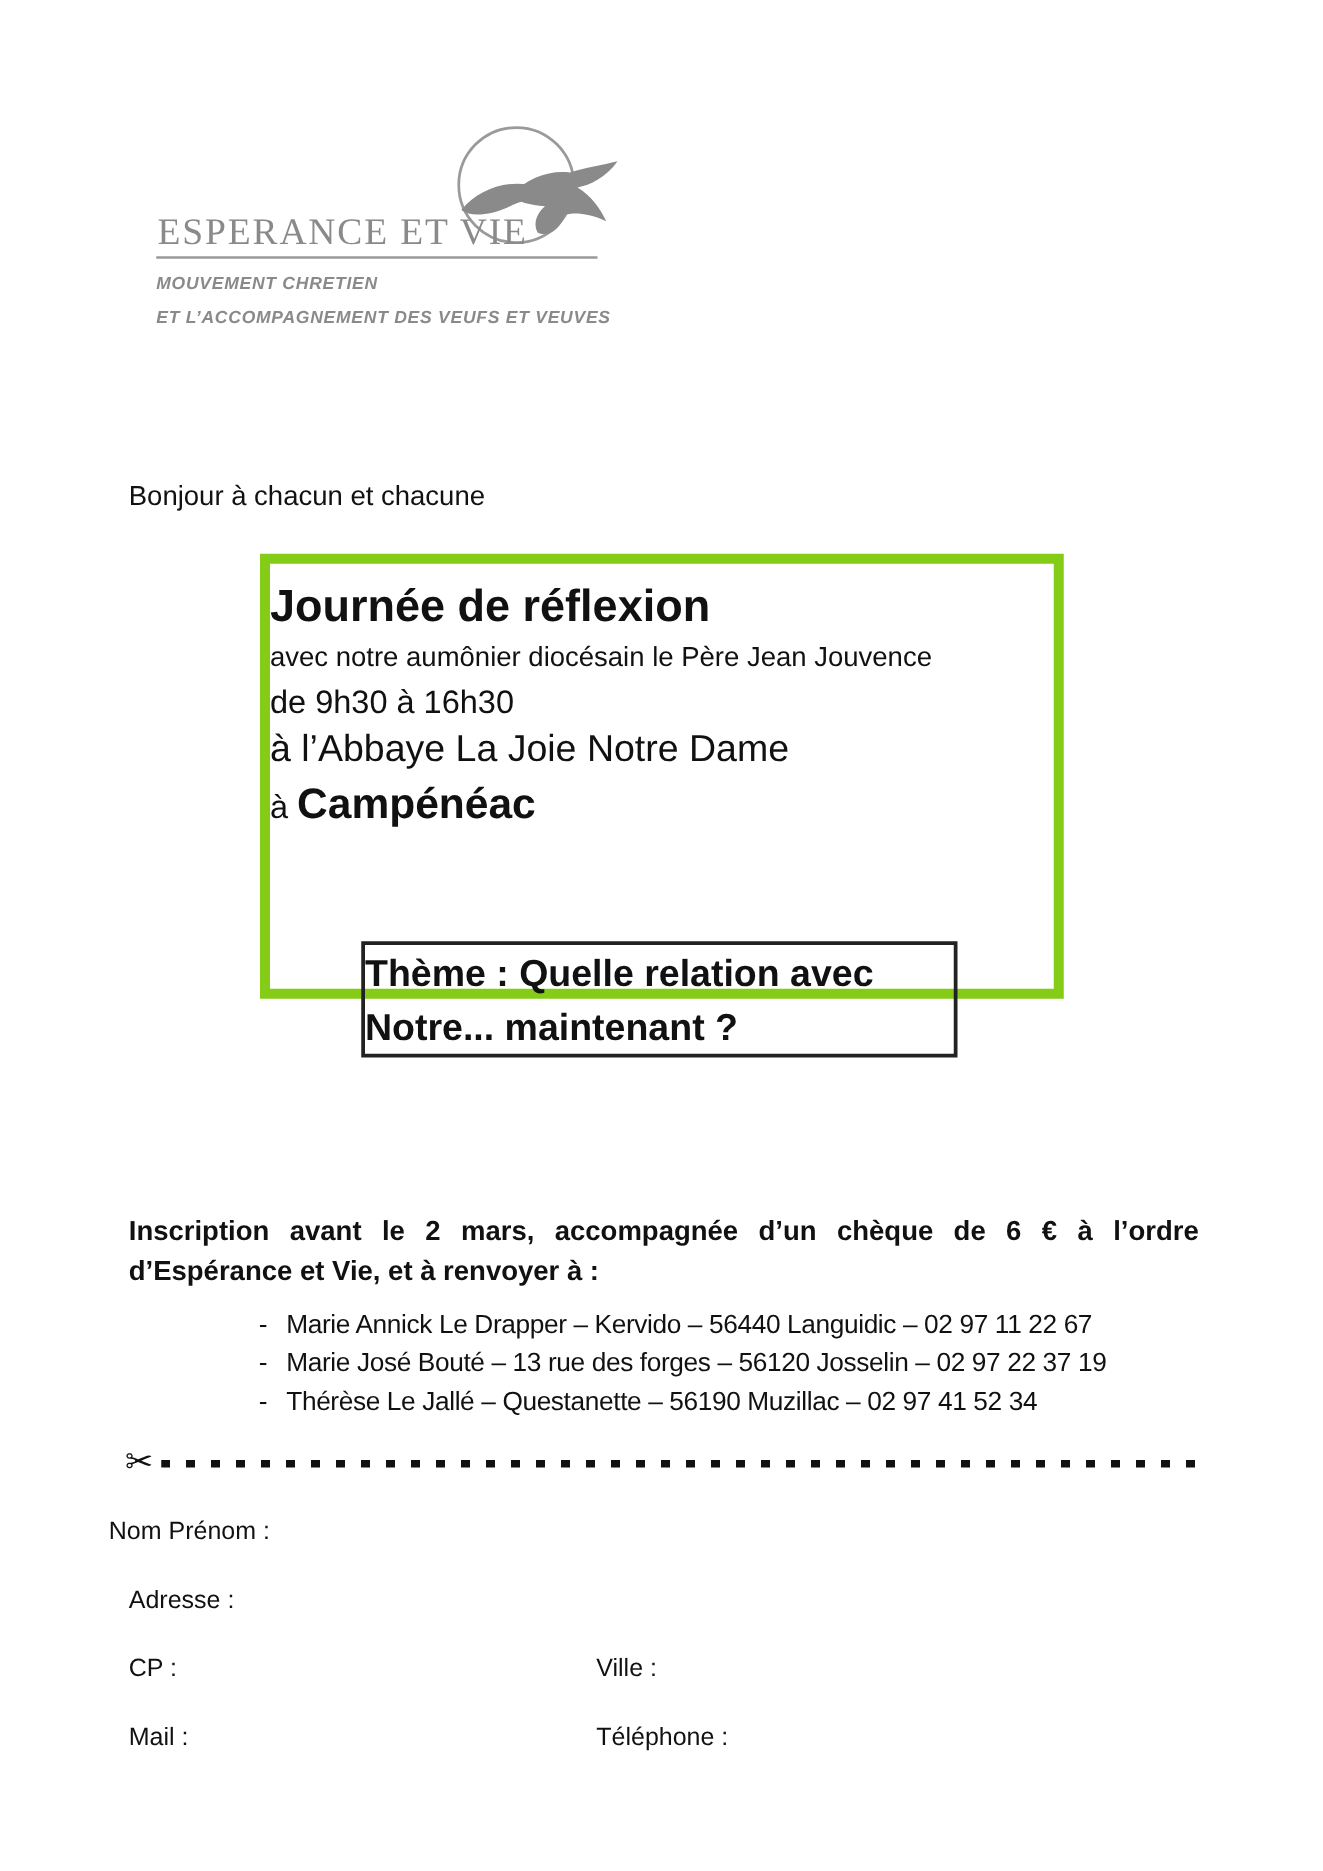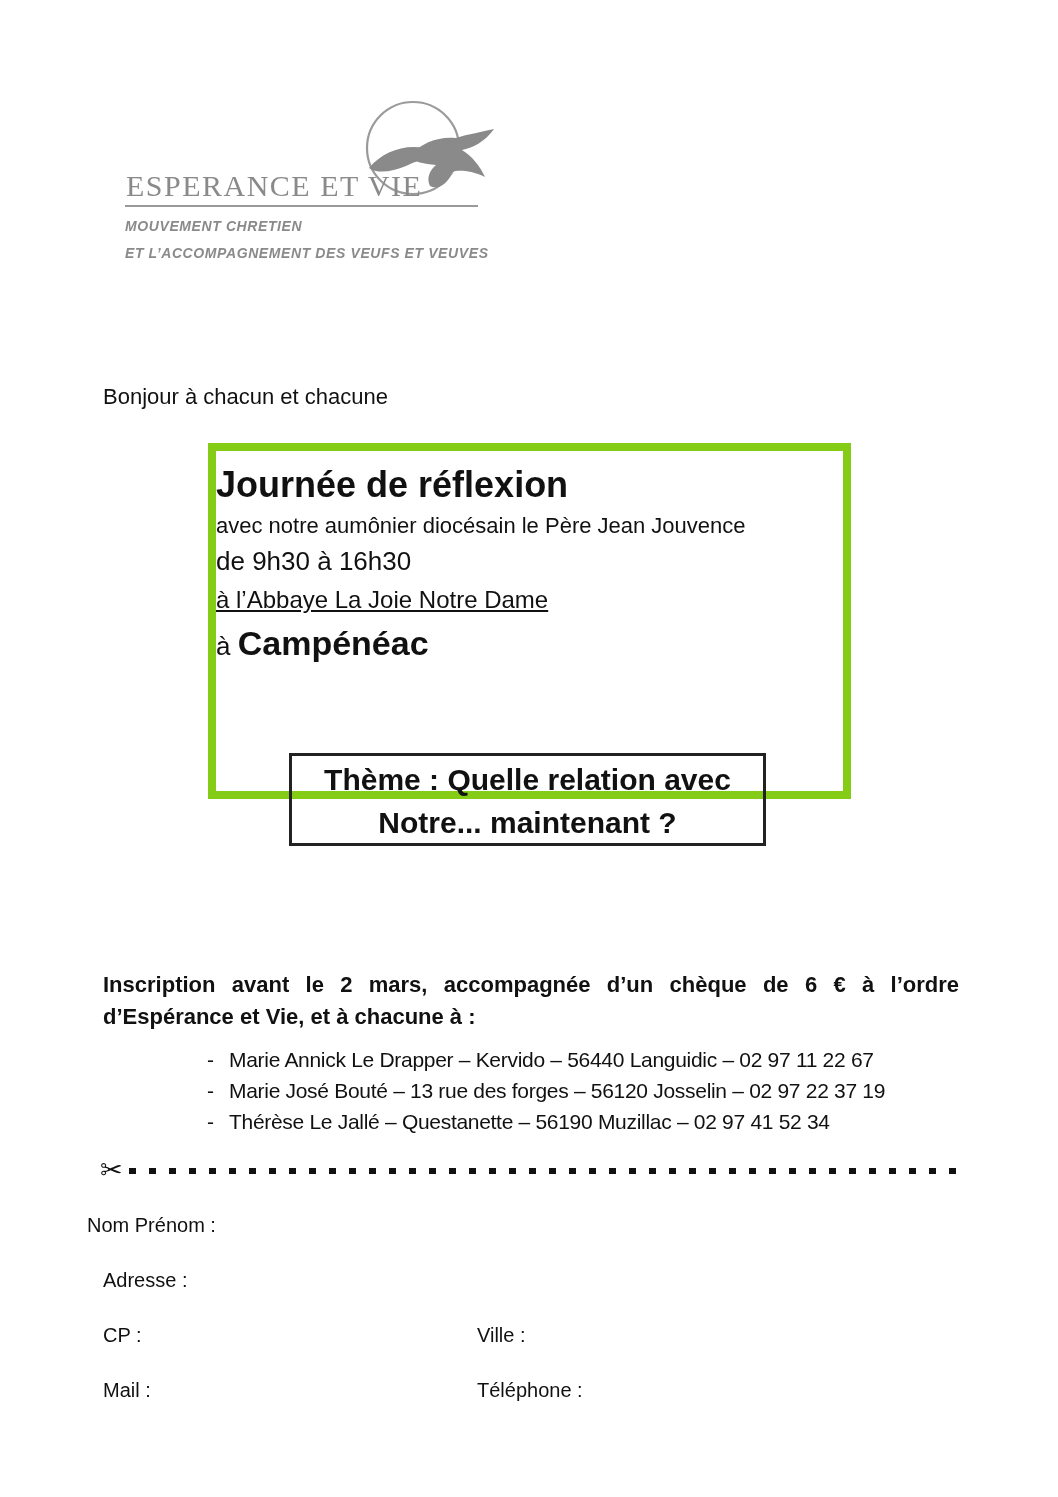--- a/index.html
+++ b/index.html
@@ -41,30 +41,30 @@
   .event-box {
     position: absolute; left: 208px; top: 443px;
     width: 643px; height: 356px;
     border: 8px solid #84cc16;
     text-align: left; padding-top: 10px;
   }
   .event-title  { font-size: 36px; font-weight: bold; line-height: 48px; }
   .event-sub    { font-size: 22px; line-height: 33px; }
   .event-date   { font-size: 36px; font-weight: bold; line-height: 49px; }
   .event-time   { font-size: 26px; line-height: 38px; }
-  .event-place  { font-size: 24px; line-height: 39px; text-decoration: underline; }
+  .event-place  { font-size: 30px; line-height: 39px; }
   .event-city   { font-size: 26px; line-height: 48px; }
   .event-city .city-name { font-size: 34px; font-weight: bold; }
 
   
   .theme-box {
     position: absolute; left: 289px; top: 753px;
     width: 477px; height: 93px;
     border: 3px solid #222222;
-    text-align: center; padding-top: 2px;
+    text-align: left; padding-top: 2px;
     font-size: 30px; font-weight: bold; line-height: 43px;
   }
 
   
   .picnic {
     position: absolute; left: 0; top: 877px; width: 1019px;
     text-align: center; font-size: 22px;
   }
 
   
@@ -132,21 +132,21 @@
   </div>
 
   <div class="theme-box">
     <div>Thème : Quelle relation avec</div>
     <div>Notre... maintenant ?</div>
   </div>
 
 
   <div class="reg">
     <div class="reg-line1">Inscription avant le 2 mars, accompagnée d’un chèque de 6 € à l’ordre</div>
-    <div class="reg-line2">d’Espérance et Vie, et à chacune à :</div>
+    <div class="reg-line2">d’Espérance et Vie, et à renvoyer à :</div>
   </div>
   <div class="contacts">
     <div class="contact-row">
       <span class="contact-bullet">-</span>
       <span class="contact-text">Marie Annick Le Drapper – Kervido – 56440 Languidic – 02 97 11 22 67</span>
     </div>
     <div class="contact-row">
       <span class="contact-bullet">-</span>
       <span class="contact-text">Marie José Bouté – 13 rue des forges – 56120 Josselin – 02 97 22 37 19</span>
     </div>

